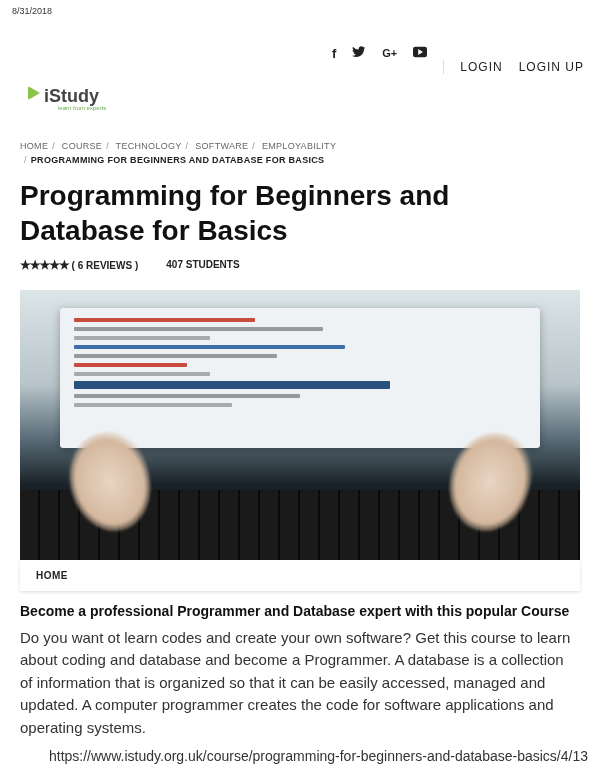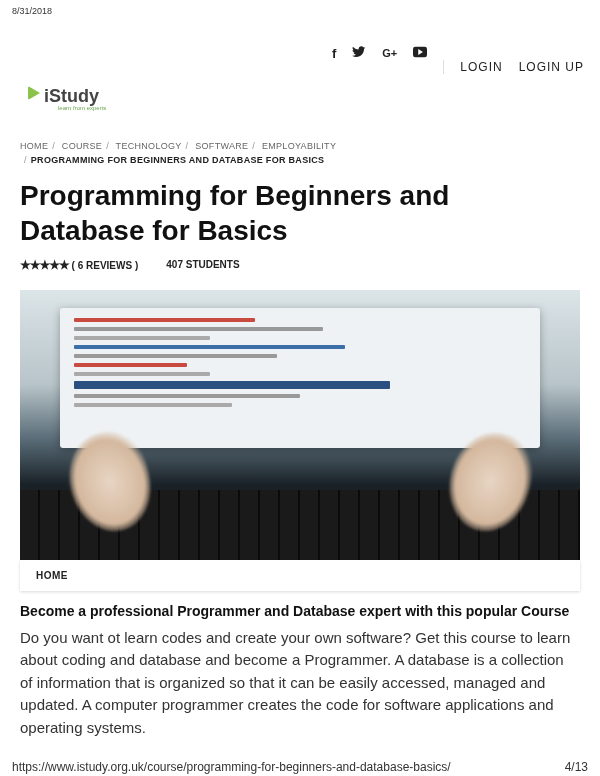--- a/index.html
+++ b/index.html
@@ -163,25 +163,25 @@
       margin: 12px 0 8px;
       color: #111;
     }
     .body-text {
       font-size: 15px;
       line-height: 1.5;
       color: #333;
     }
     .print-footer {
       position: absolute;
-      bottom: 2px;
+      bottom: 12px;
       left: 12px; right: 12px;
       display: flex;
-      justify-content: space-between;
-      font-size: 12px;
+      justify-content: flex-end;
+      font-size: 14px;
       color: #333;
     }
   </style>
 </head>
 <body>
 
 <div class="print-header">
   <span>8/31/2018</span>
 </div>
 

